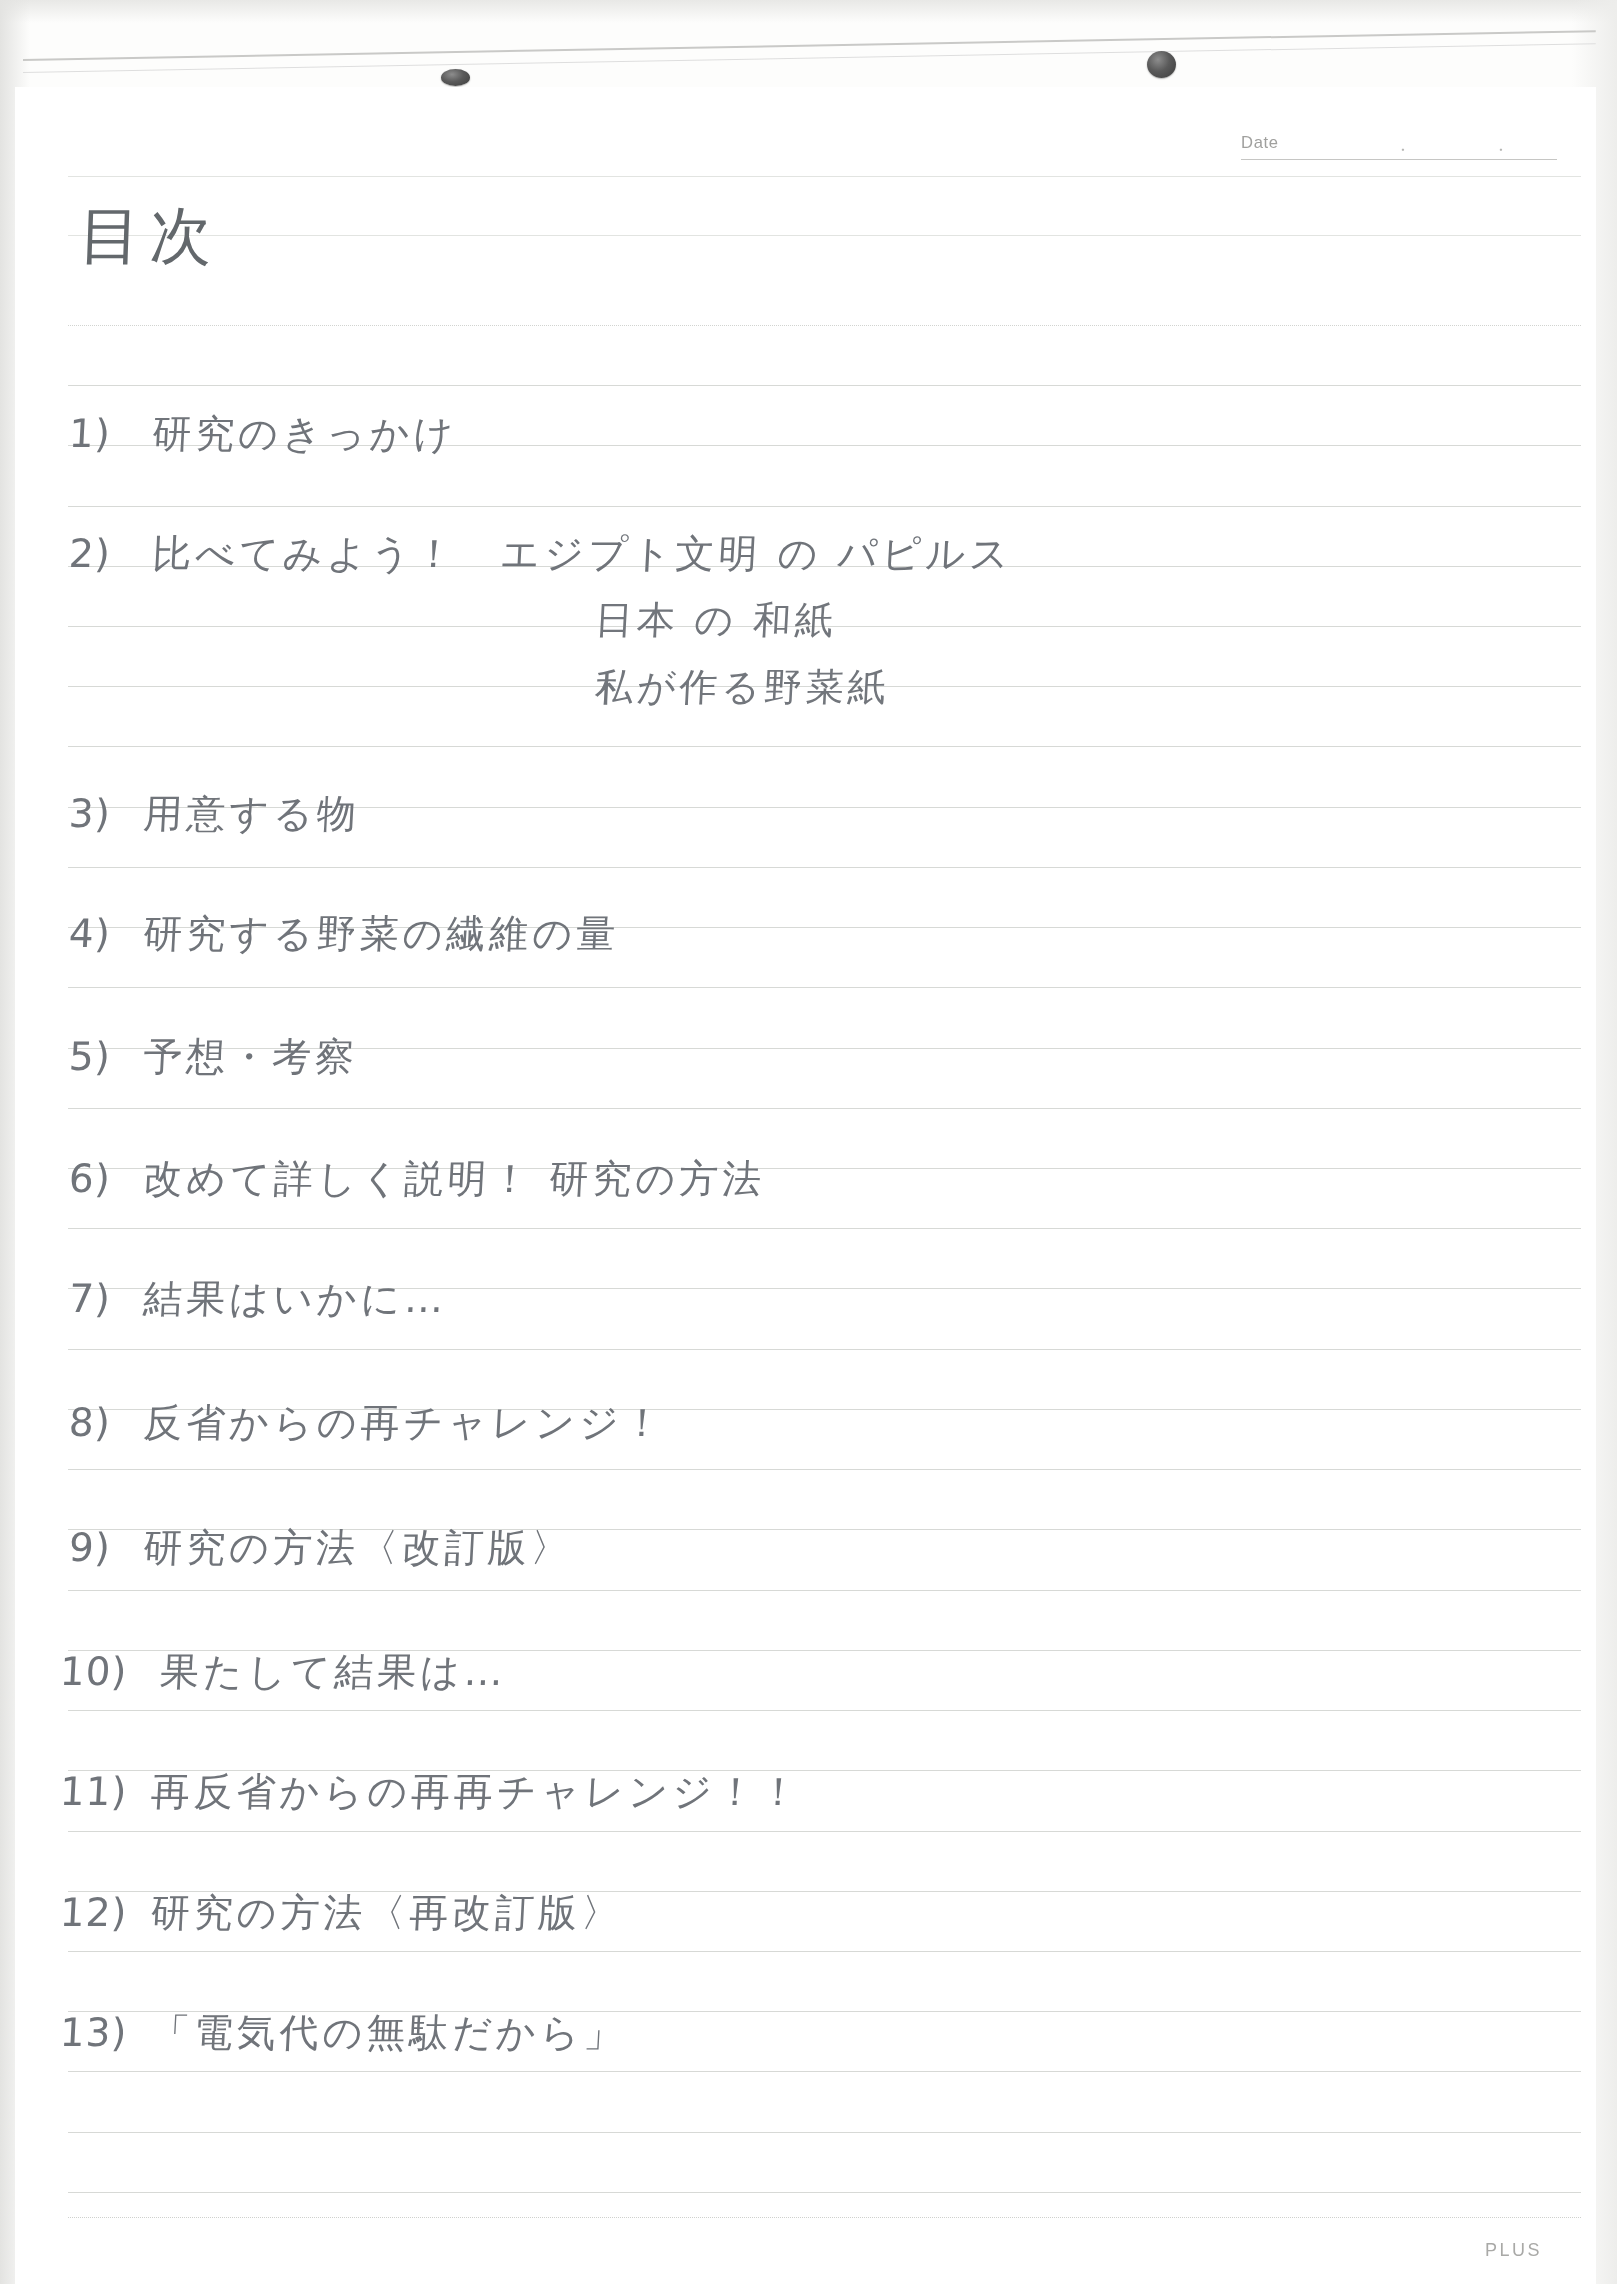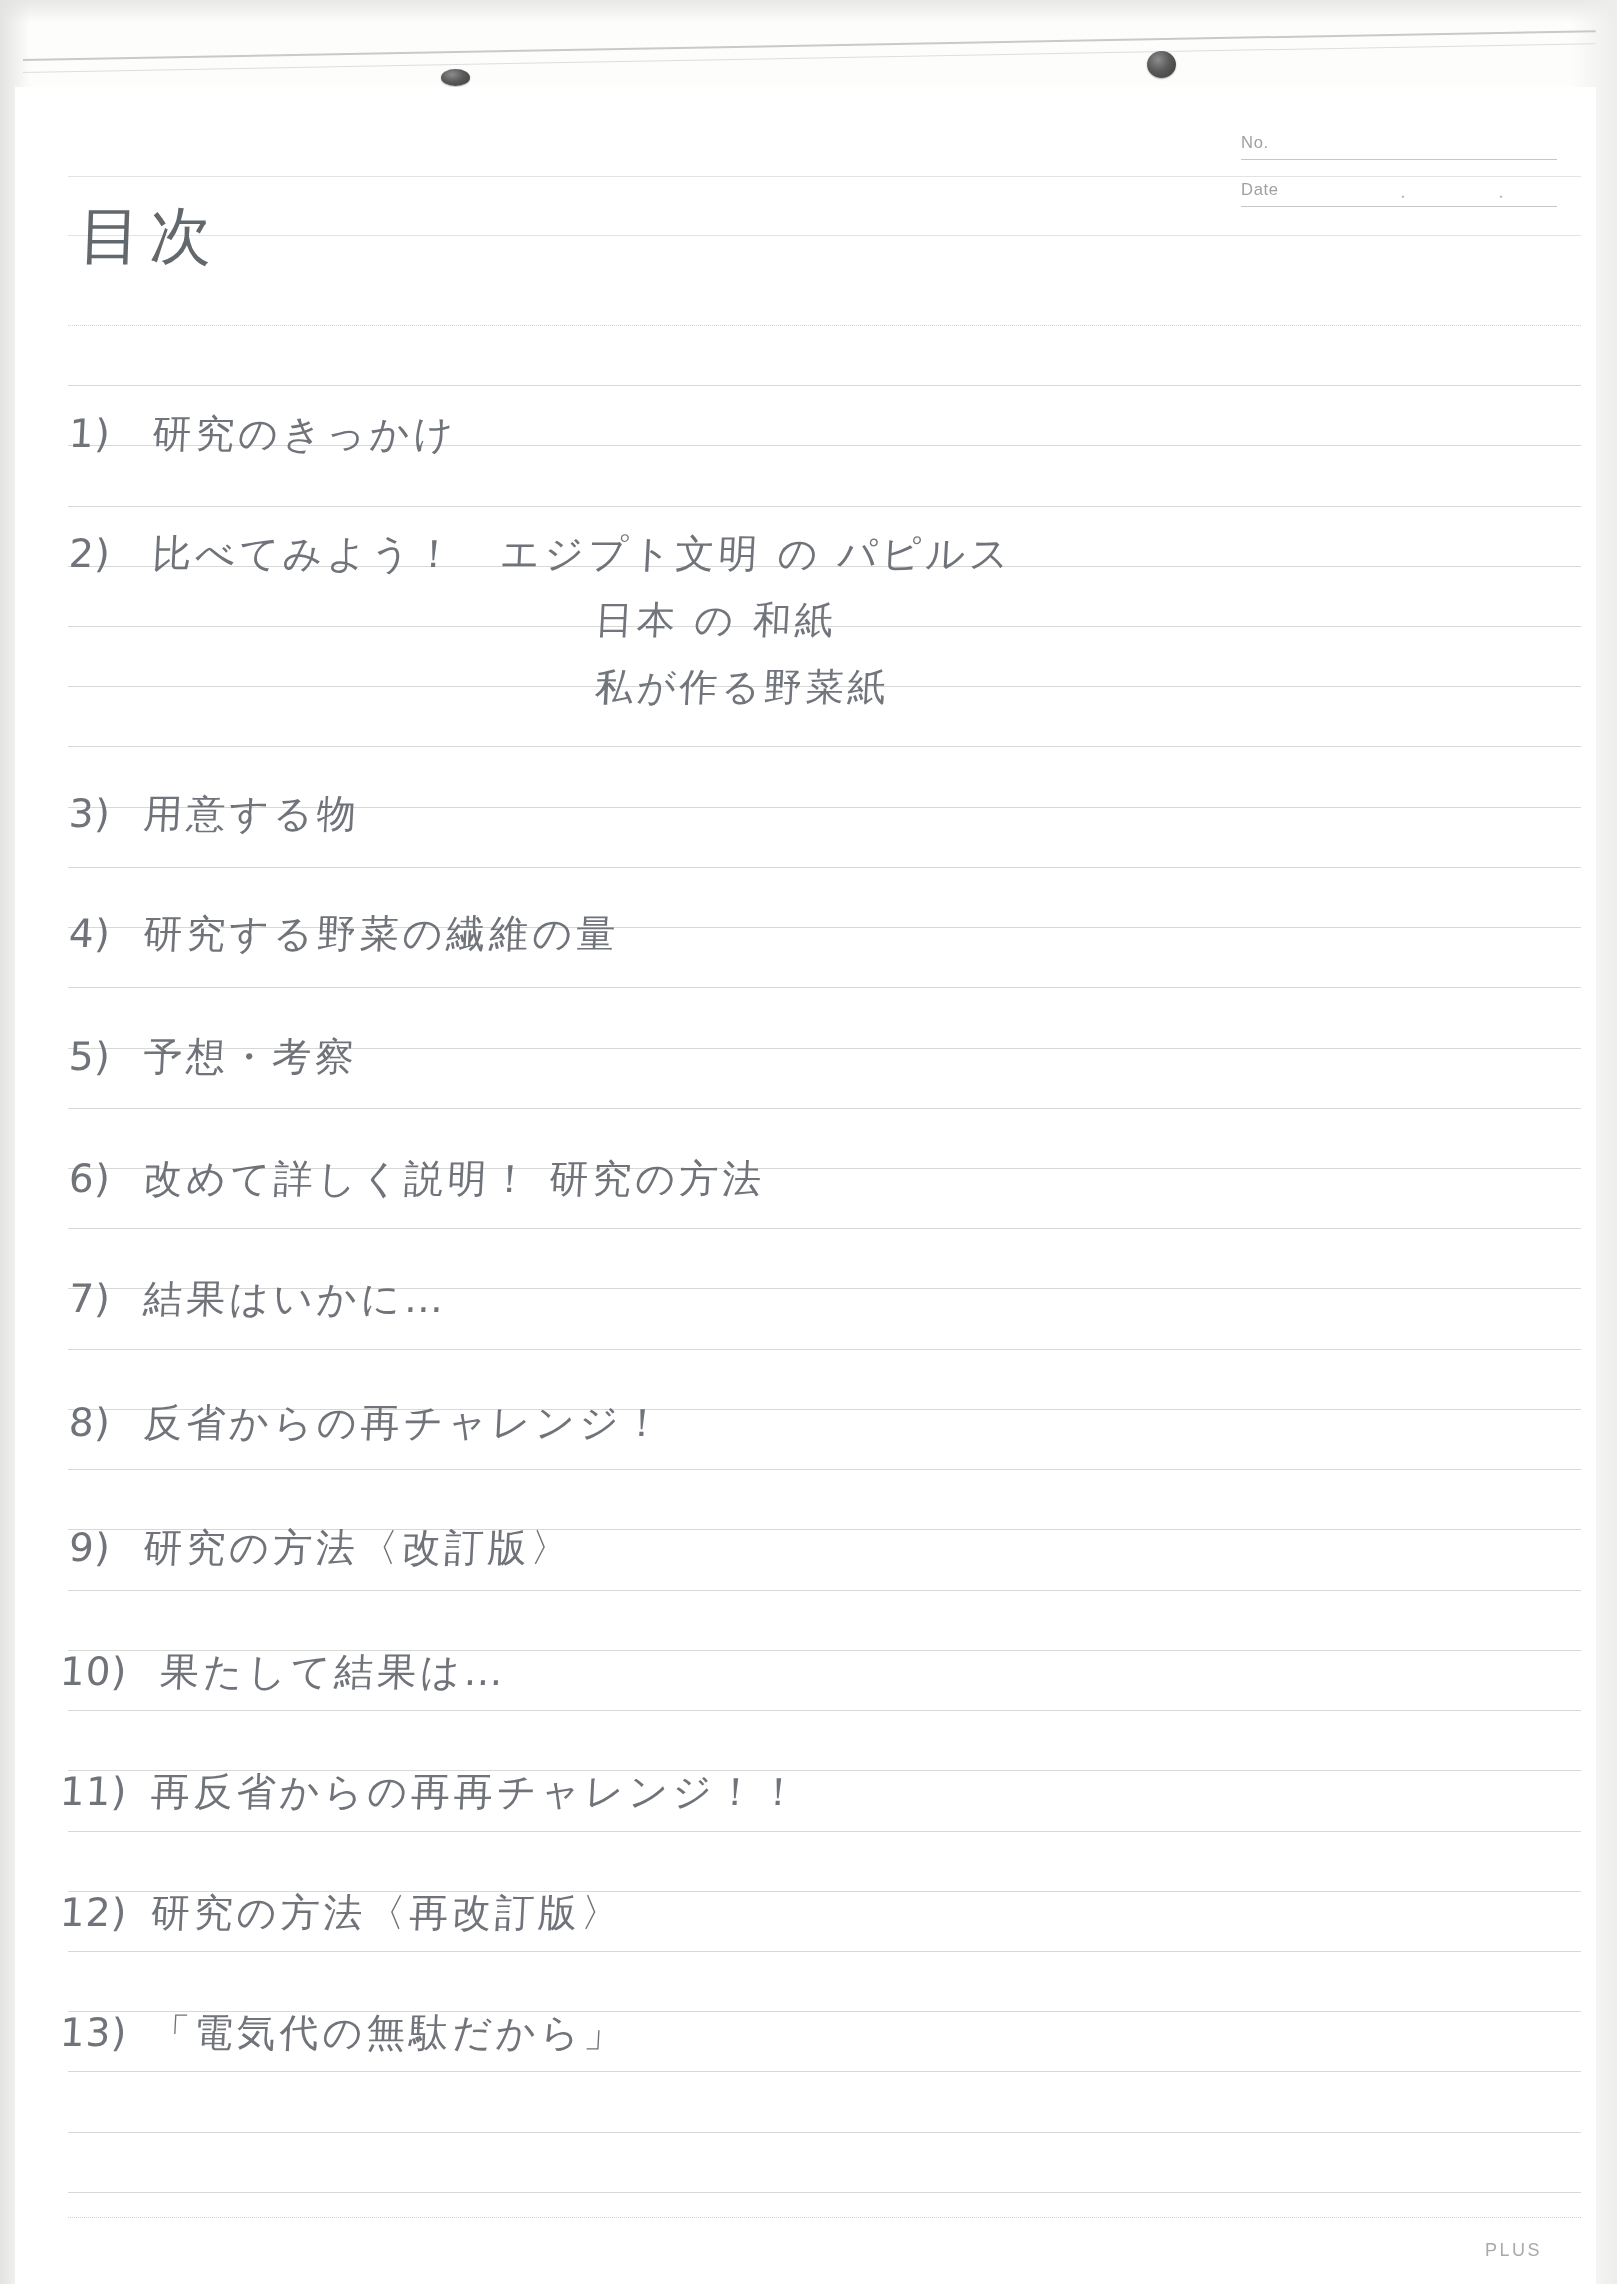--- a/index.html
+++ b/index.html
@@ -249,24 +249,20 @@
     </div>
 
     <div class="footer-rule"></div>
     <div class="footer-brand">PLUS</div>
   </div>
 
   <div class="hw title">目次</div>
 
   <div class="meta">
     <div class="meta-row">
-      <span class="meta-label">No.</span>
-      <span class="meta-line"></span>
-    </div>
-    <div class="meta-row">
       <span class="meta-label">Date</span>
       <span class="meta-dots">
         <span>・</span>
         <span>・</span>
       </span>
       <span class="meta-line"></span>
     </div>
   </div>
 
   <div class="hw item" style="left:69px; top:407px;">

